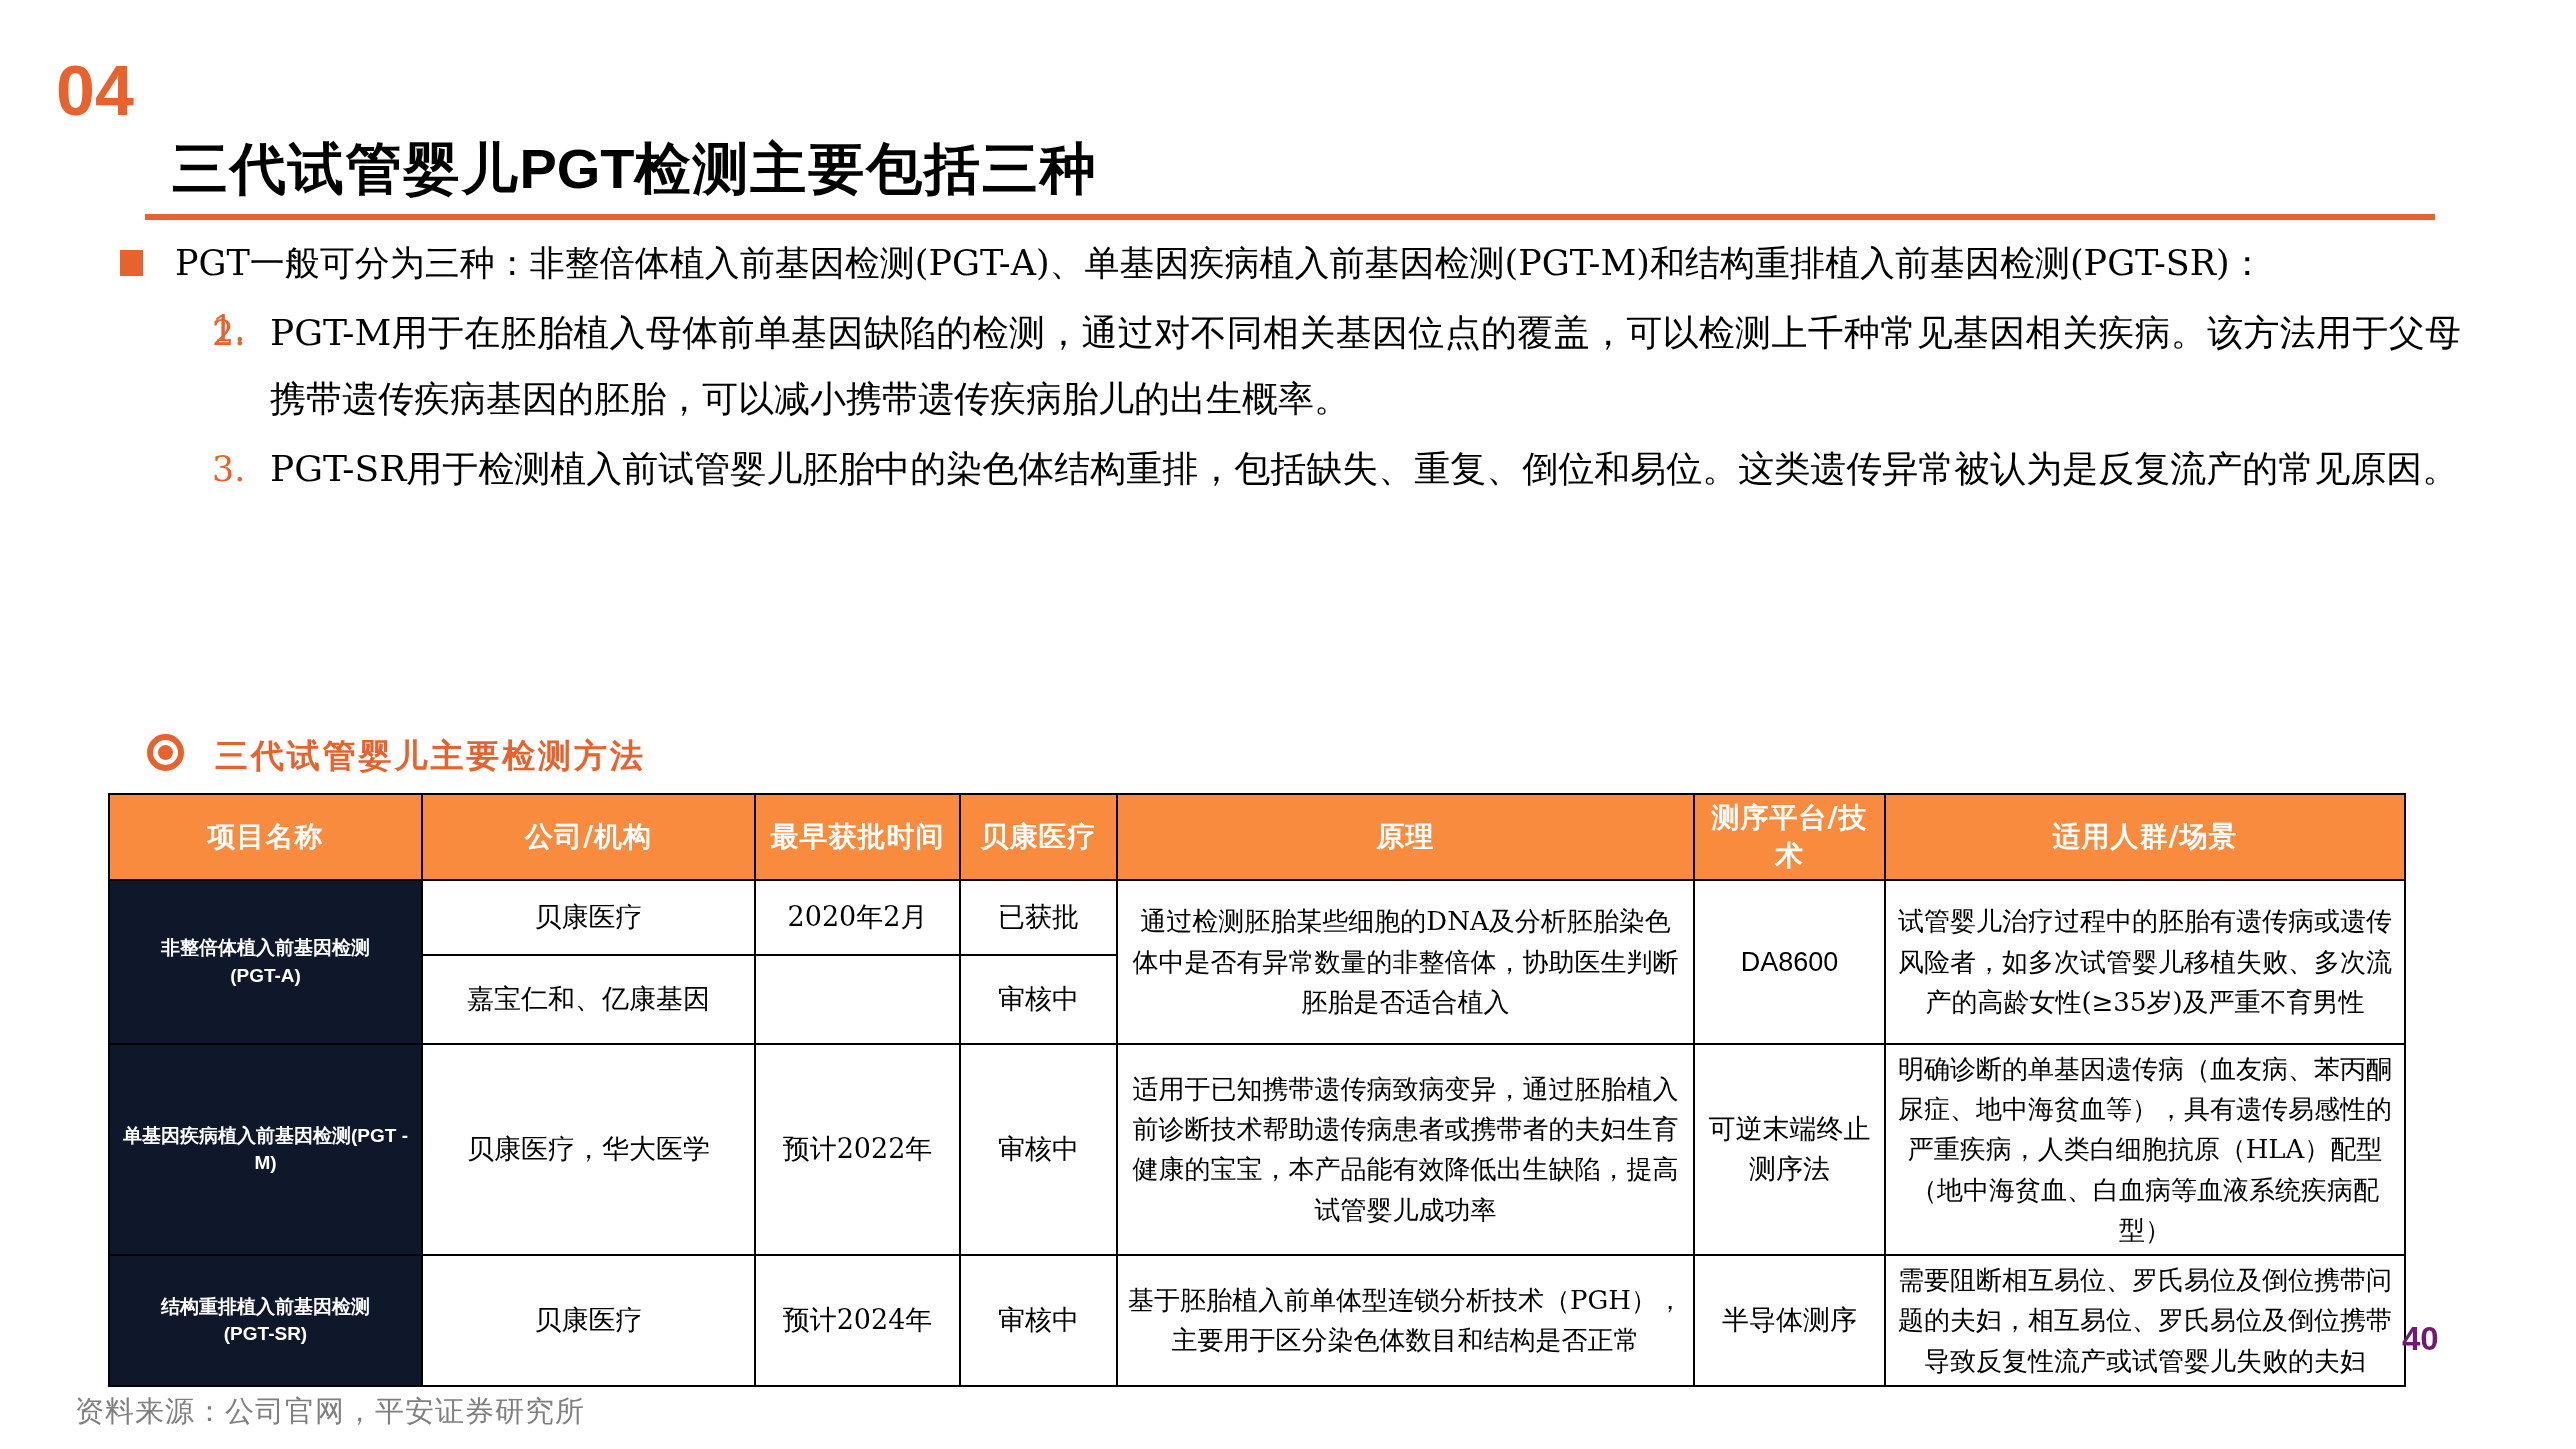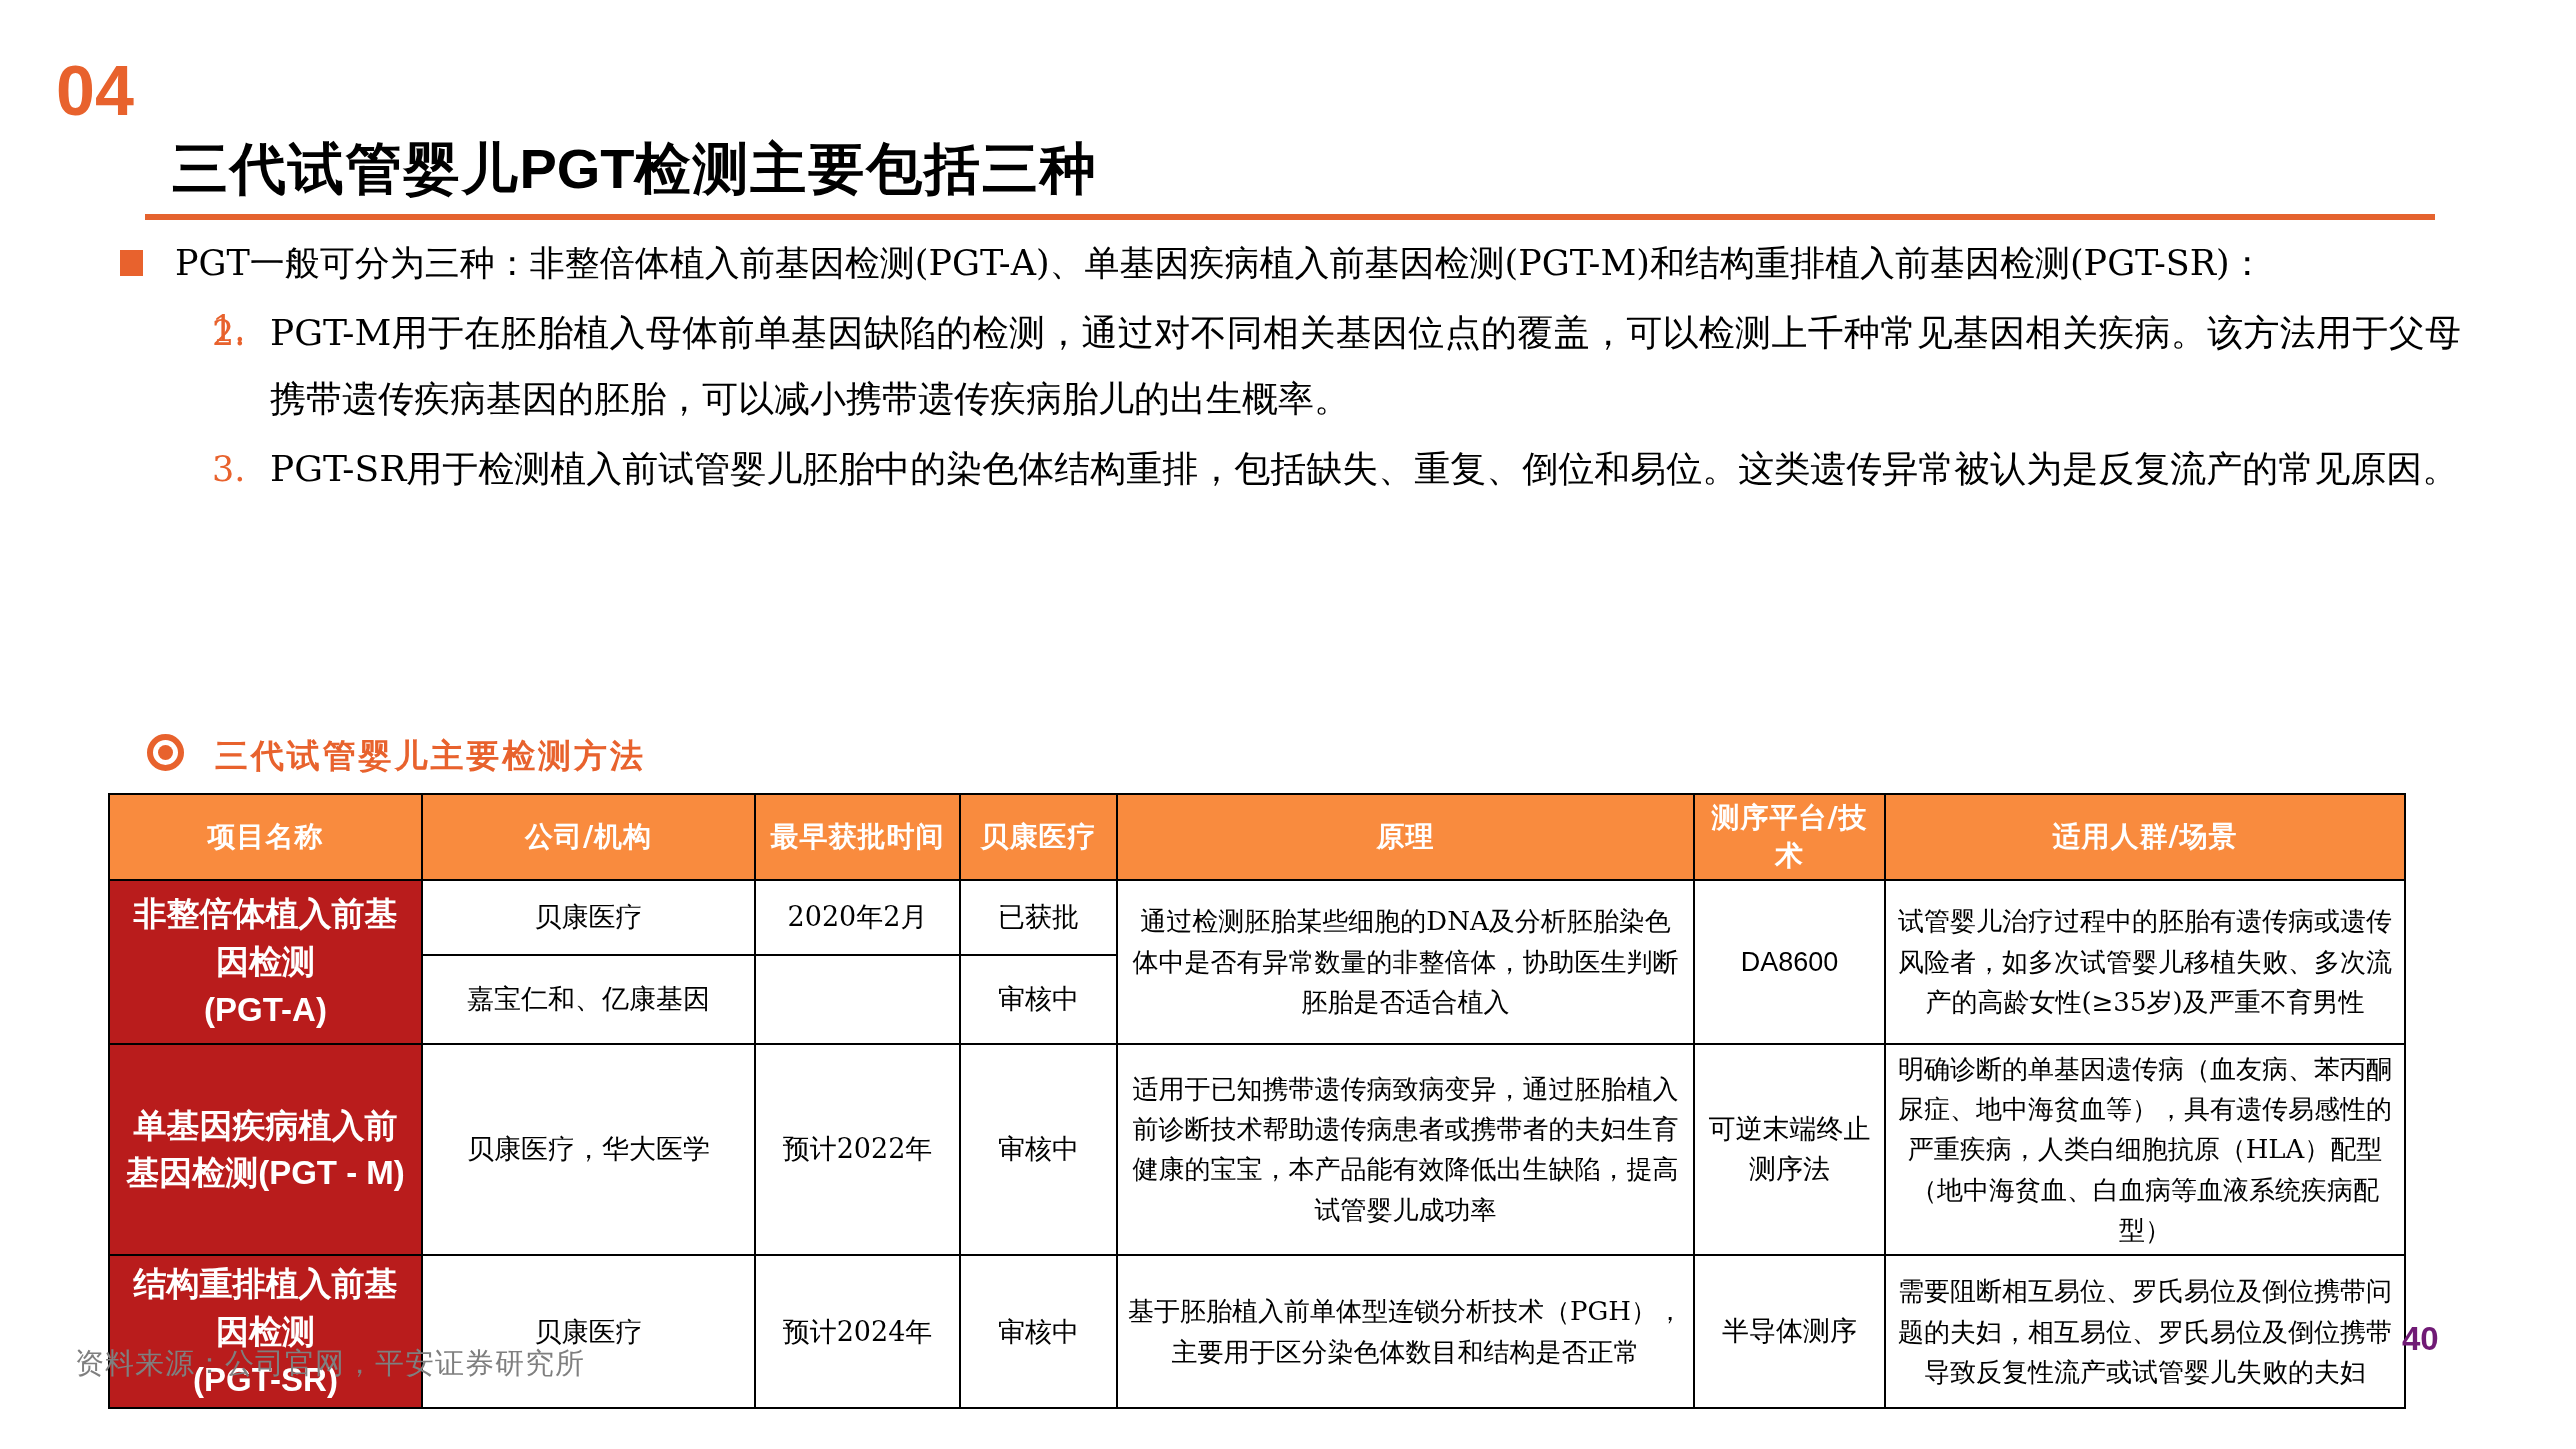--- a/index.html
+++ b/index.html
@@ -75,37 +75,37 @@
     border:2.9px solid #000;
     vertical-align:middle;text-align:center;
     padding:3.9px 9.7px;
     overflow:hidden;
   }
   .pgt-table th{
     background:#F98B3E;color:#fff;
     font-size:28px;font-weight:bold;letter-spacing:1px;
   }
   .cell-name{
-    background:#b91c1c;color:#fff;
-    font-size:33px;font-weight:bold;line-height:1.45;
+    background:#0f172a;color:#fff;
+    font-size:19px;font-weight:bold;line-height:1.45;
   }
   .cell-name .latin{font-family:"Liberation Sans","DejaVu Sans",sans-serif;}
   .cell-mid{font-size:27px;}
   .cell-date{font-size:27px;}
   .cell-desc{font-size:26px;line-height:1.55;}
   .cell-platform{font-size:27px;line-height:1.5;}
   .sans{font-family:"Liberation Sans","DejaVu Sans",sans-serif;}
   
   .page-num{
     position:absolute;left:2402px;top:1320px;
     font-family:"Liberation Sans","DejaVu Sans",sans-serif;
     font-size:33px;font-weight:bold;color:#701a75;
   }
   .source-note{
-    position:absolute;left:75px;top:1344px;
+    position:absolute;left:75px;top:1392px;
     font-size:29px;color:#7F7F7F;letter-spacing:1px;
   }
 </style>
 </head>
 <body>
 
 <div class="slide">
 
   <div class="sec-num">04</div>
 

